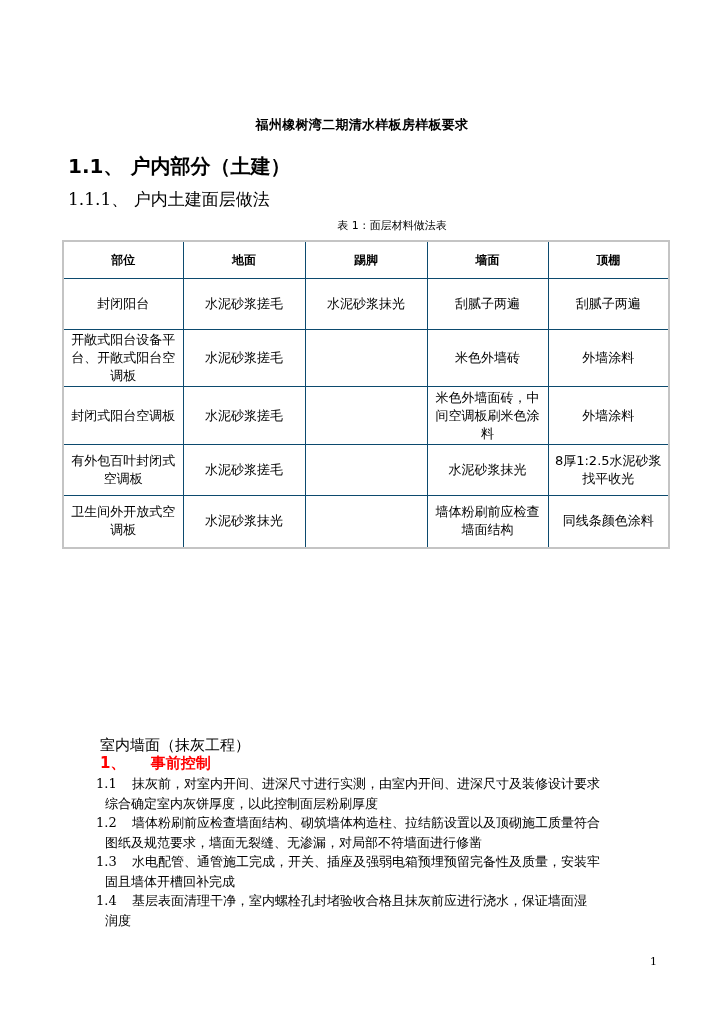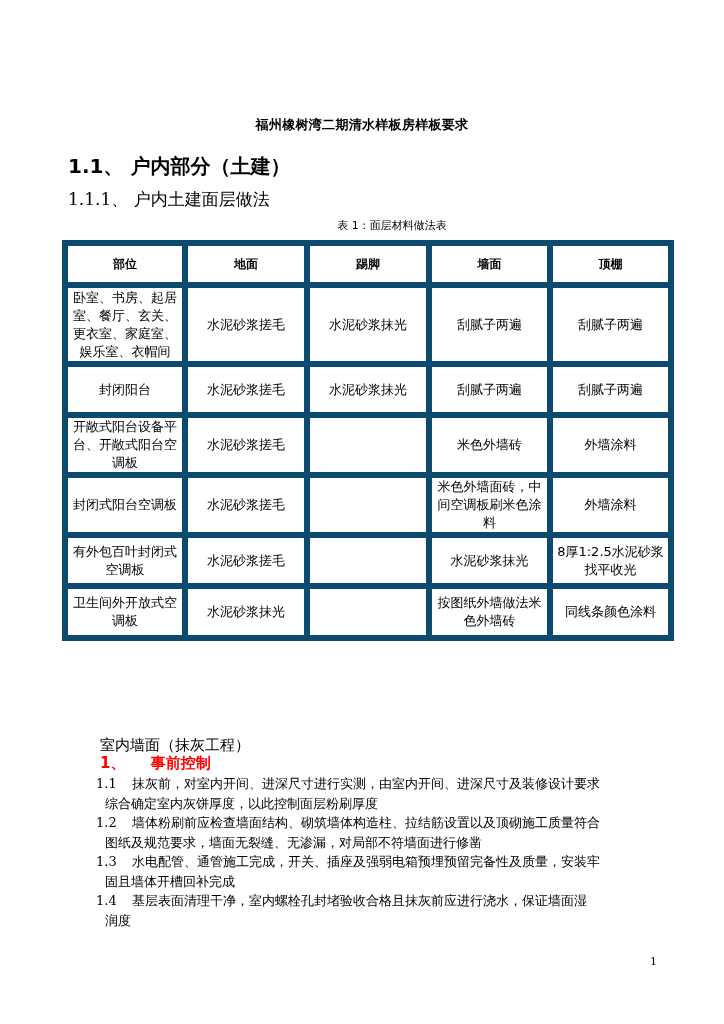--- a/index.html
+++ b/index.html
@@ -7,21 +7,21 @@
          font-family:"DejaVu Sans", sans-serif; }
   .page { position:absolute; left:0; top:0; width:724px; height:1024px; }
   .doc-title { position:absolute; left:0; width:724px; top:116px; text-align:center;
                font-size:13px; font-weight:bold; letter-spacing:0.3px; }
   .h2 { position:absolute; left:68px; top:153px; font-size:20px; font-weight:bold; }
   .h3 { position:absolute; left:68px; top:188px; font-size:17px; font-family:"DejaVu Serif", serif; }
   .h3 .t { font-family:"DejaVu Sans", sans-serif; }
   .caption { position:absolute; left:0; width:724px; top:218px; text-align:center; font-size:11px; padding-left:60px; box-sizing:border-box;}
   table.mat { position:absolute; left:62px; top:240px; border-collapse:collapse; table-layout:fixed;
               border:2px solid #c4c4c4; }
-  table.mat td, table.mat th { border:6px solid #0c4a6e; text-align:center; vertical-align:middle;
+  table.mat td, table.mat th { border:1px solid #0c4a6e; text-align:center; vertical-align:middle;
               font-size:13px; line-height:18px; padding:0 3px; }
   table.mat th { font-weight:bold; font-size:12px; height:36px; }
   .note { position:absolute; left:93px; top:682px; font-size:11.5px; }
   .h4 { position:absolute; left:68px; top:715px; font-size:16px; font-weight:bold; }
   .h4 .t { margin-left:30px; }
   .sub { position:absolute; left:100px; top:736px; font-size:15px; }
   .red { position:absolute; left:100px; top:754px; font-size:15px; font-weight:bold; color:#ff0000; }
   .red .t { margin-left:20px; }
   .items { position:absolute; left:96px; top:774px; width:566px; font-size:13px; line-height:19.5px;
            font-family:"DejaVu Serif", serif; }
@@ -57,27 +57,20 @@
         <col style="width:121px">
     </colgroup>
     <tbody>
         <tr>
       <th>部位</th>
       <th>地面</th>
       <th>踢脚</th>
       <th>墙面</th>
       <th>顶棚</th>
     </tr>
-    <tr style="height:79px">
-      <td style="padding:0 2px">卧室、书房、起居室、餐厅、玄关、更衣室、家庭室、娱乐室、衣帽间</td>
-      <td>水泥砂浆搓毛</td>
-      <td>水泥砂浆抹光</td>
-      <td>刮腻子两遍</td>
-      <td>刮腻子两遍</td>
-    </tr>
     <tr style="height:51px">
       <td>封闭阳台</td>
       <td>水泥砂浆搓毛</td>
       <td>水泥砂浆抹光</td>
       <td>刮腻子两遍</td>
       <td>刮腻子两遍</td>
     </tr>
     <tr style="height:57px">
       <td>开敞式阳台设备平台、开敞式阳台空调板</td>
       <td>水泥砂浆搓毛</td>
@@ -96,21 +89,21 @@
       <td>有外包百叶封闭式空调板</td>
       <td>水泥砂浆搓毛</td>
       <td></td>
       <td>水泥砂浆抹光</td>
       <td>8厚1:2.5水泥砂浆找平收光</td>
     </tr>
     <tr style="height:52px">
       <td>卫生间外开放式空调板</td>
       <td>水泥砂浆抹光</td>
       <td></td>
-      <td>按图纸外墙做法米色外墙砖</td>
+      <td>墙体粉刷前应检查墙面结构</td>
       <td>同线条颜色涂料</td>
     </tr>
   </tbody>
     </table>
 
 
 
   <div class="sub">室内墙面（抹灰工程）</div>
 
   <div class="red">

